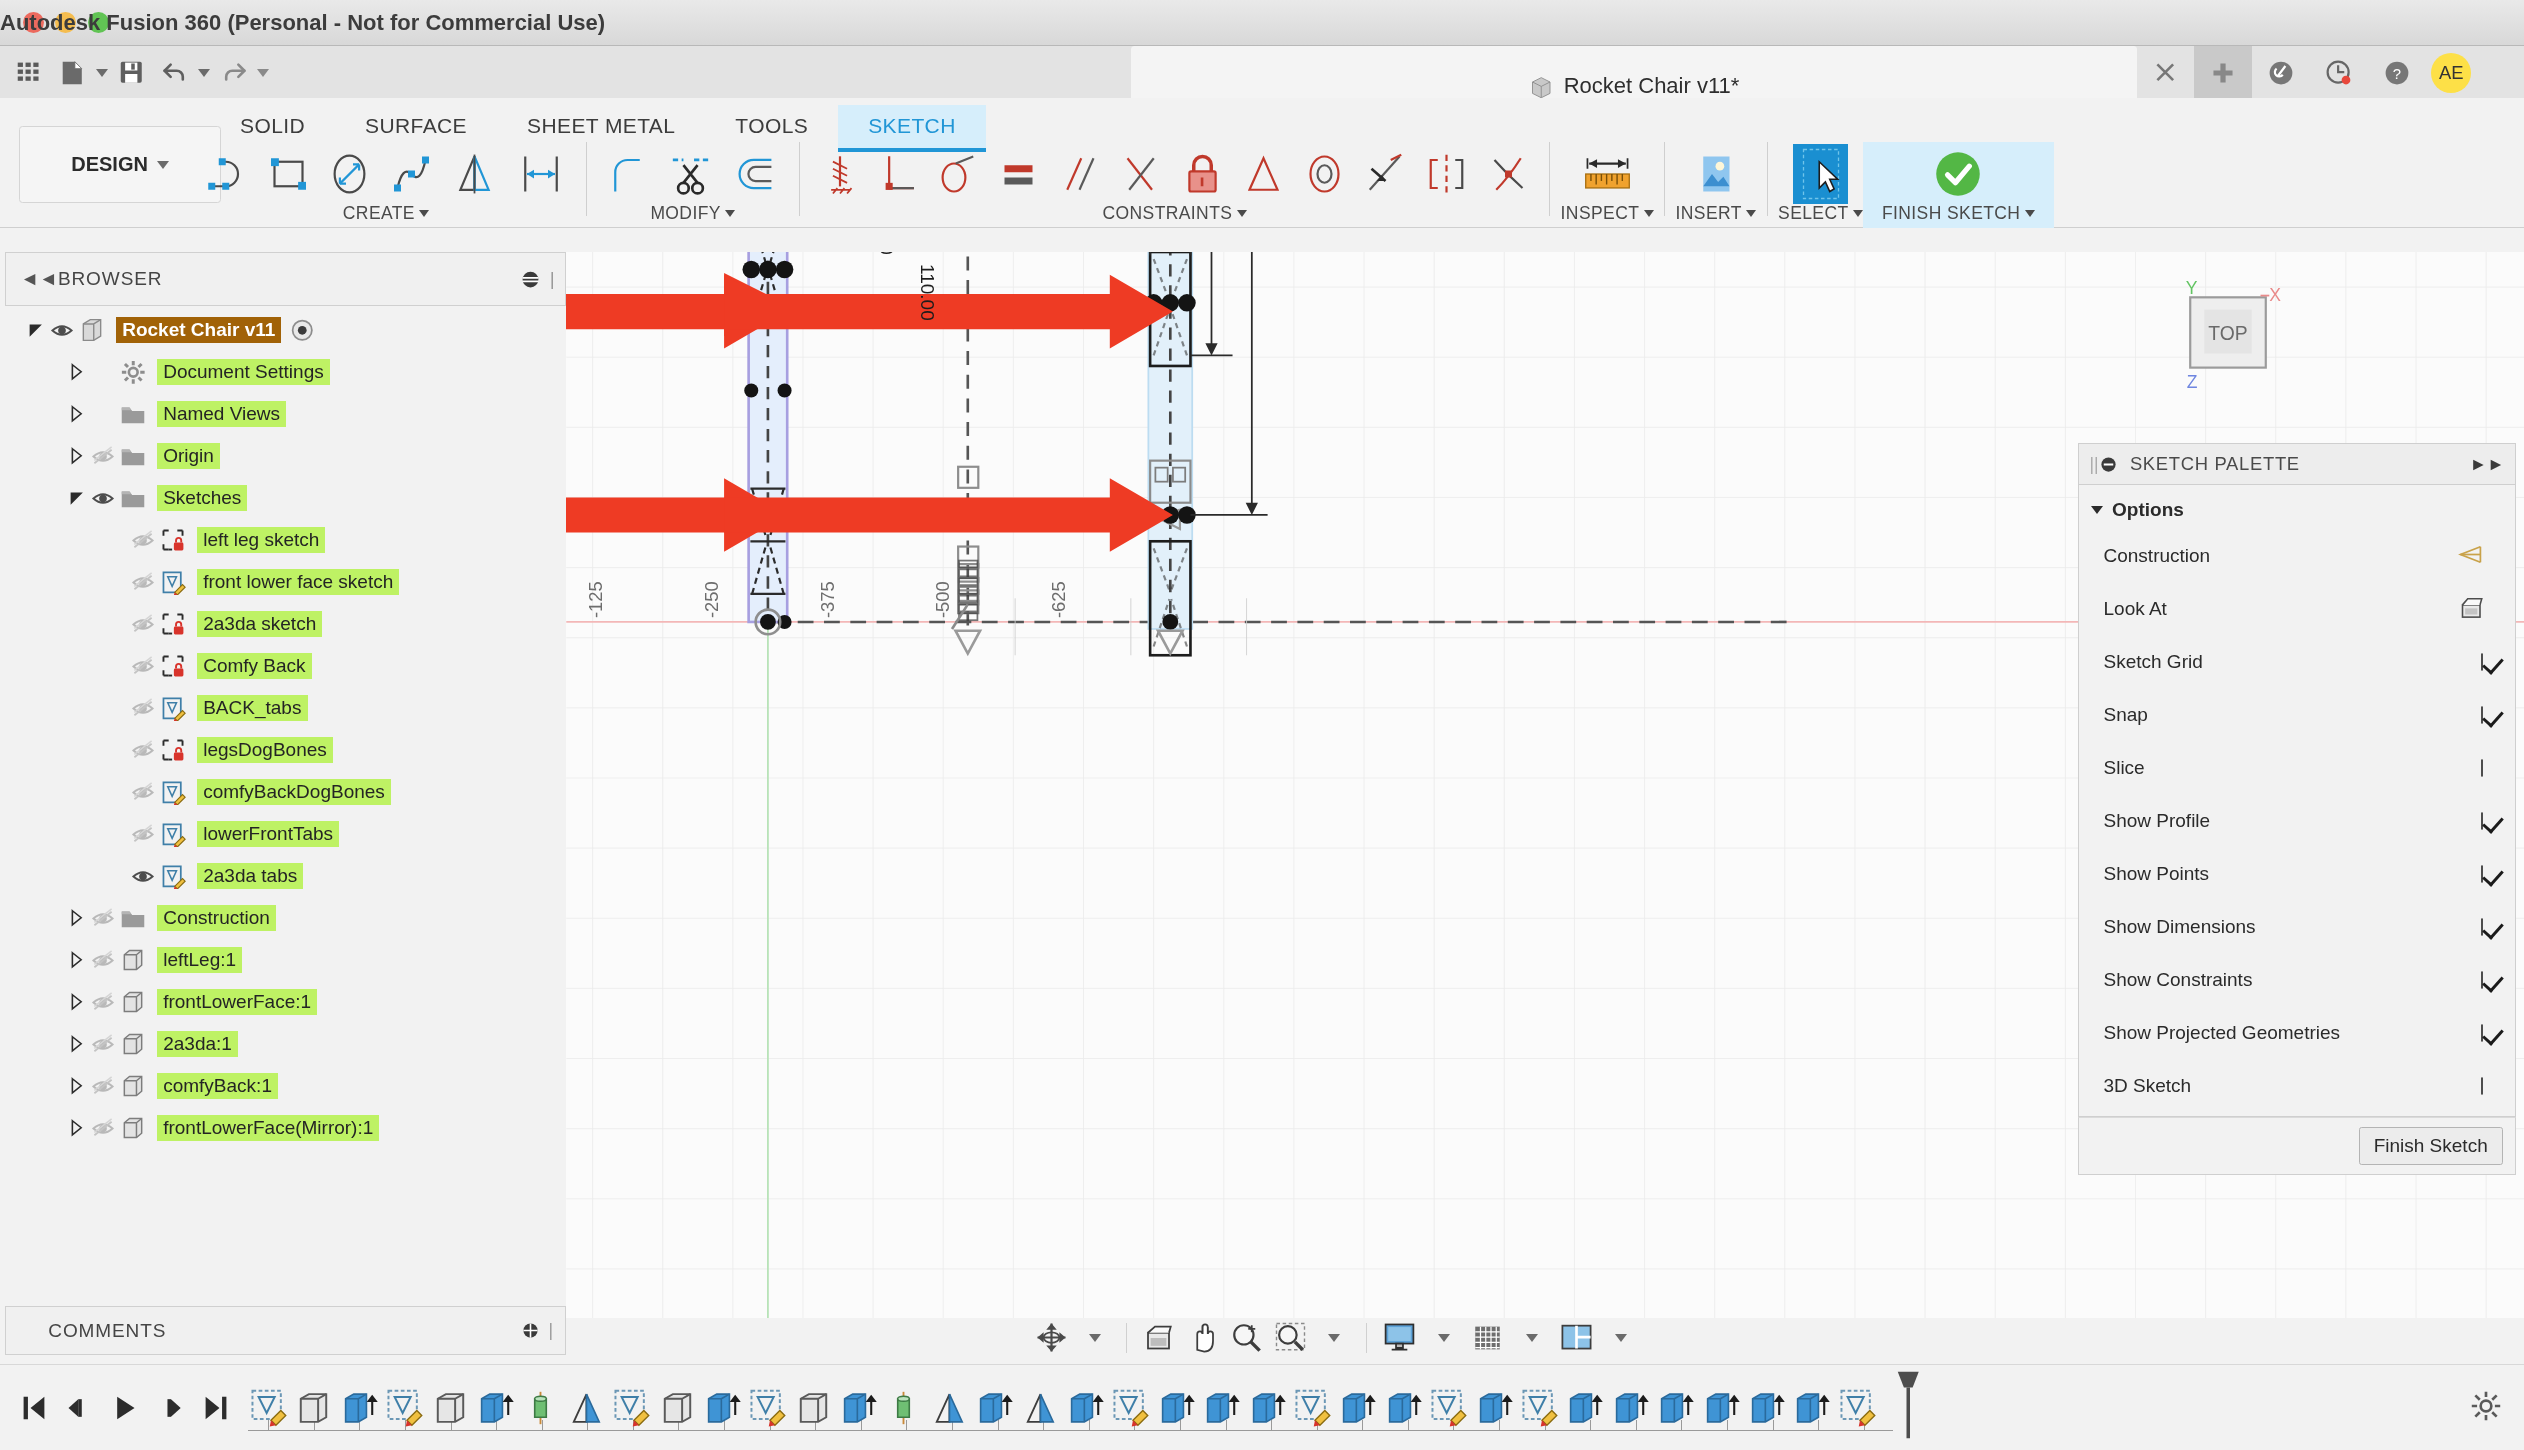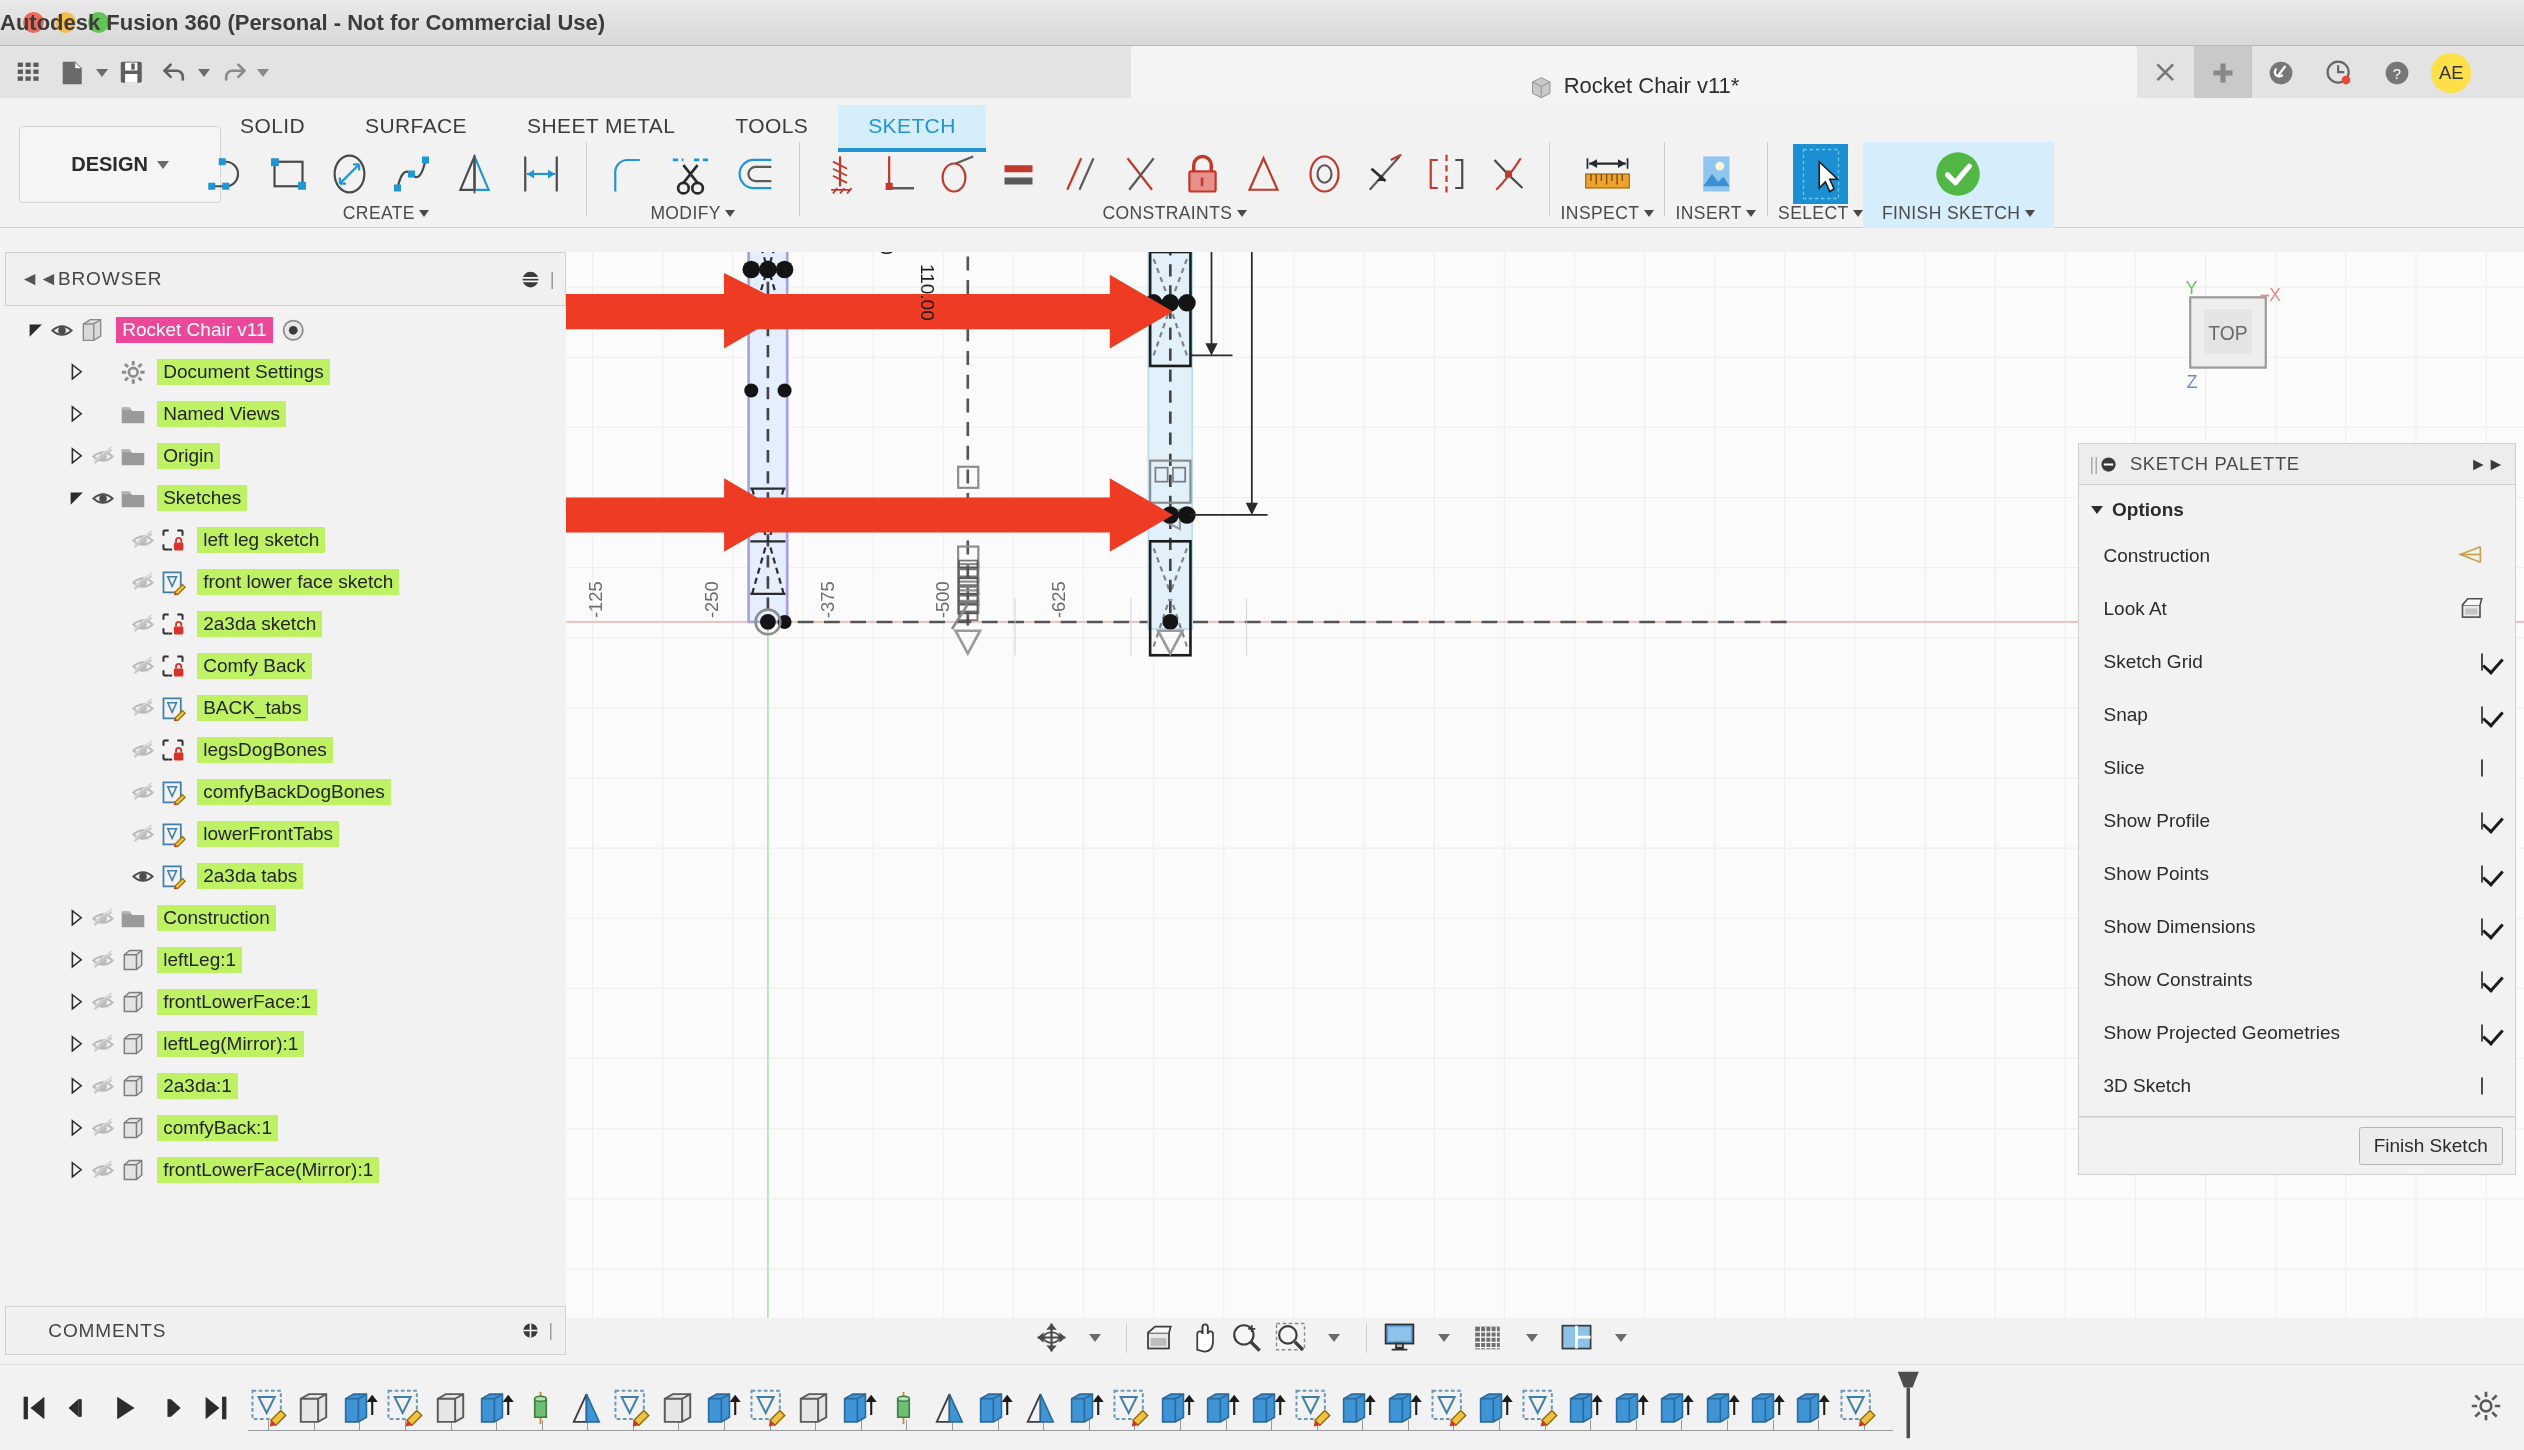--- a/index.html
+++ b/index.html
@@ -79,21 +79,21 @@
 
   .tree { position:absolute; left:5.3px; top:309px; width:561px; }
   .trow { display:flex; align-items:center; height:42px; cursor:pointer; }
   .arrow { width:23px; height:23px; display:flex; align-items:center;
     justify-content:center; flex:0 0 23px; }
   .eye { width:30px; height:24.5px; flex:0 0 30px; display:flex; align-items:center;
     justify-content:center; }
   .ticon { width:30px; height:26px; flex:0 0 30px; display:flex; align-items:center;
     justify-content:center; margin-right:8.8px; }
   .tlabel { font-size:19px; color:#242424; background:#bef264; padding:1.8px 6.1px; }
-  .trow.selected .tlabel { background:#ec4899; color:#fff; font-weight:normal; }
+  .trow.selected .tlabel { background:#a16207; color:#fff; font-weight:bold; }
 
   
   .canvas { position:absolute; left:566px; top:252px; width:1959px; height:1066px;
     background:#fbfbfb; overflow:hidden; }
   .comments { position:absolute; left:5.3px; top:1306px; width:561px; height:49px;
     background:#f0f0f0; border:0.9px solid #d0d0d0; display:flex; align-items:center; }
   .comments .ctitle { margin-left:42px; font-size:19px; color:#454545; letter-spacing:0.9px; }
   .comments .cright { margin-left:auto; margin-right:12.3px; display:flex;
     align-items:center; gap:8.8px; }
 
@@ -1121,44 +1121,20 @@
             <path d="M3 16 L21 2" stroke="#9d9d9d" stroke-width="1.6"></path>
           </g>
         </svg>
       </div>
       <div class="ticon">
         <svg width="26" height="26" viewBox="0 0 30 30">
           <path d="M5 9 L11 4 L25 4 L25 21 L19 26 L5 26 Z" fill="#e3e3e3" stroke="#7d7d7d" stroke-width="1.7"></path>
           <path d="M5 9 L19 9 L19 26 M19 9 L25 4" fill="none" stroke="#7d7d7d" stroke-width="1.7"></path>
         </svg>
       </div>
-      <div class="tlabel">leftLeg(Mirror):1</div>
-    </div>
-    <div class="trow">
-      <div class="arrow" style="margin-left: 60px;">
-        <svg width="17.5" height="17.5" viewBox="0 0 20 20">
-          <path d="M5 2 L15 10 L5 18 Z" fill="none" stroke="#2b2b2b" stroke-width="1.8"></path>
-        </svg>
-      </div>
-      <div class="eye">
-        <svg width="26" height="23" viewBox="0 0 24 24">
-          <g opacity=".34">
-            <path d="M2 12 Q12 3 22 12 Q12 21 2 12 Z" fill="none" stroke="#4d4d4d" stroke-width="2"></path>
-            <circle cx="12" cy="12" r="4" fill="#4d4d4d"></circle>
-            <path d="M3 19 L21 5" stroke="#6d6d6d" stroke-width="2"></path>
-            <path d="M3 16 L21 2" stroke="#9d9d9d" stroke-width="1.6"></path>
-          </g>
-        </svg>
-      </div>
-      <div class="ticon">
-        <svg width="26" height="26" viewBox="0 0 30 30">
-          <path d="M5 9 L11 4 L25 4 L25 21 L19 26 L5 26 Z" fill="#e3e3e3" stroke="#7d7d7d" stroke-width="1.7"></path>
-          <path d="M5 9 L19 9 L19 26 M19 9 L25 4" fill="none" stroke="#7d7d7d" stroke-width="1.7"></path>
-        </svg>
-      </div>
       <div class="tlabel">2a3da:1</div>
     </div>
     <div class="trow">
       <div class="arrow" style="margin-left: 60px;">
         <svg width="17.5" height="17.5" viewBox="0 0 20 20">
           <path d="M5 2 L15 10 L5 18 Z" fill="none" stroke="#2b2b2b" stroke-width="1.8"></path>
         </svg>
       </div>
       <div class="eye">
         <svg width="26" height="23" viewBox="0 0 24 24">

